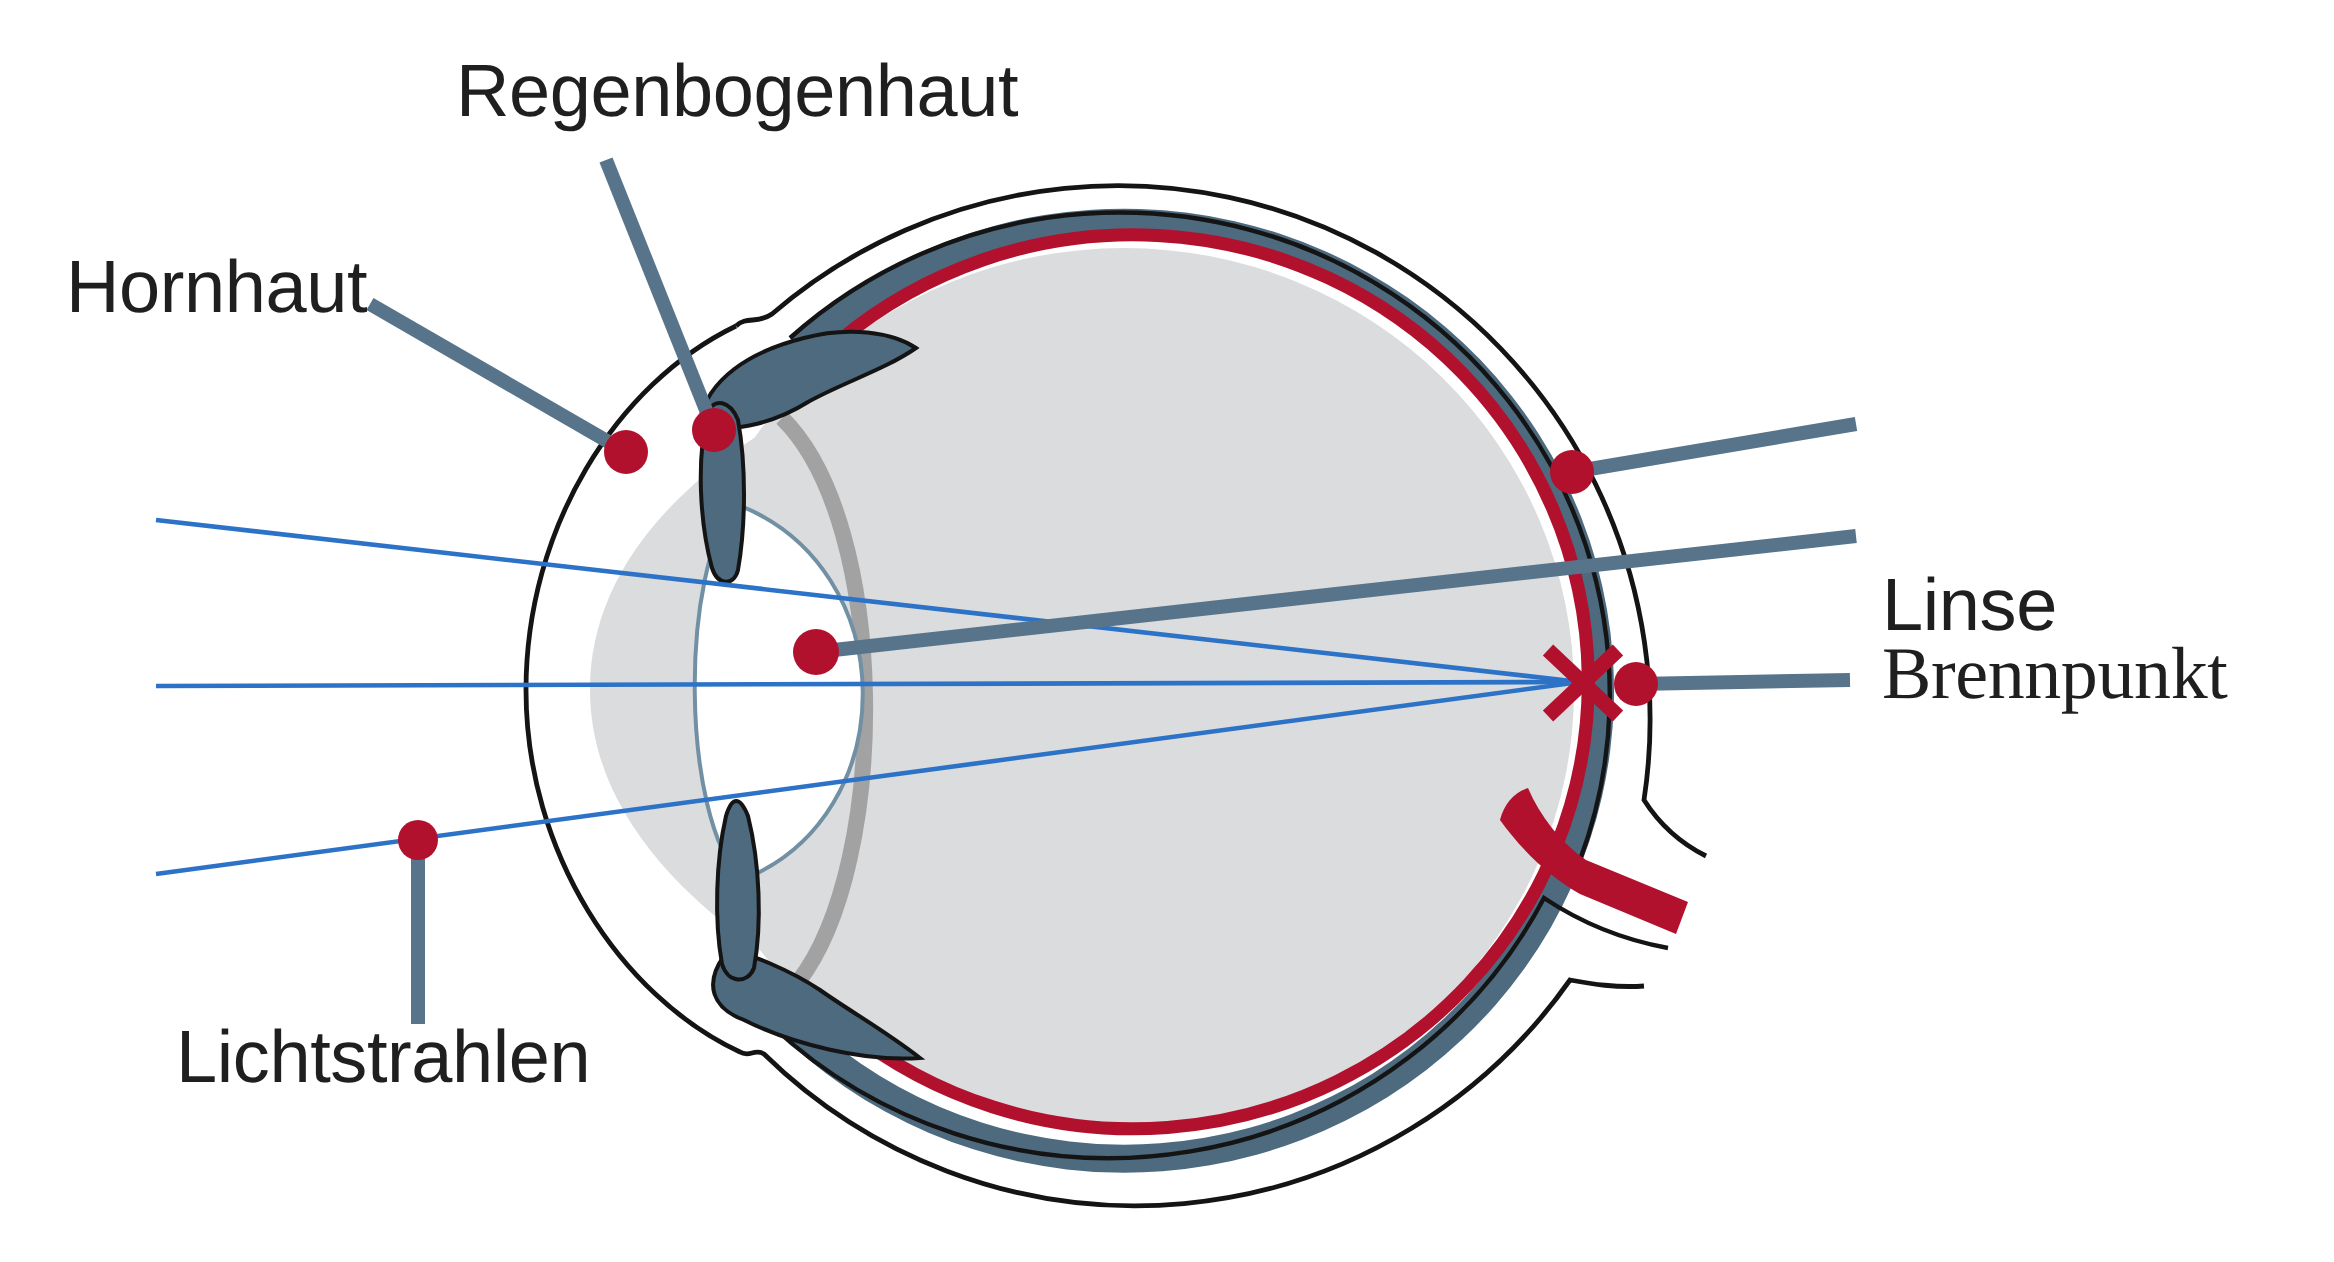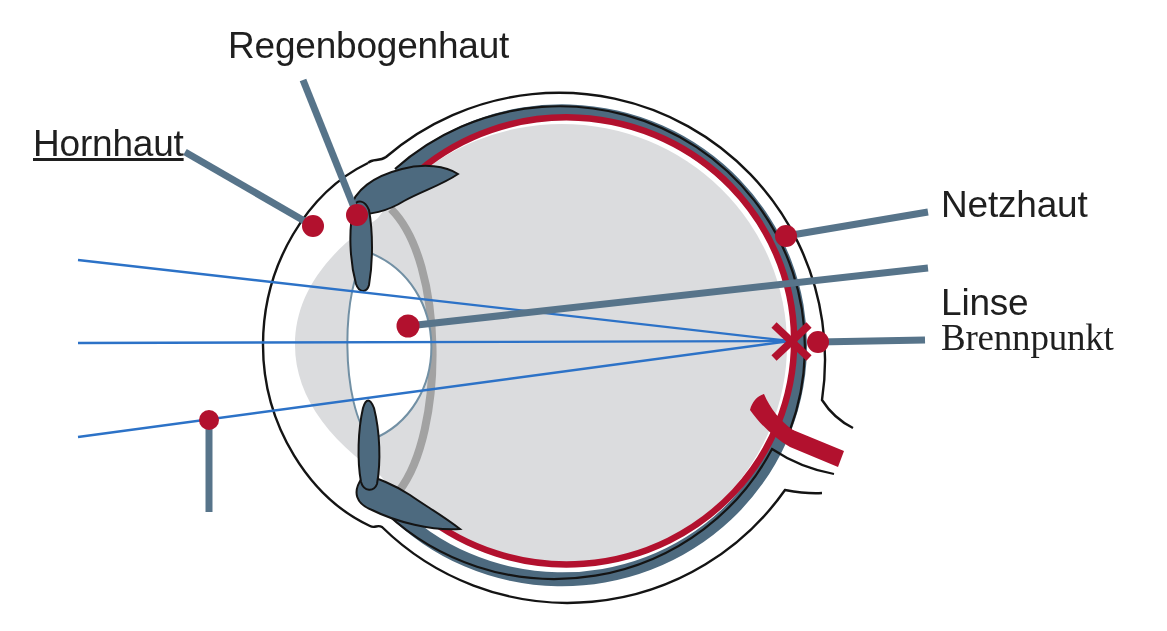--- a/index.html
+++ b/index.html
@@ -12,21 +12,21 @@
     position:relative; width:1167px; height:617px; overflow:hidden;
     background:var(--background);
     font-family:"Liberation Sans","DejaVu Sans",sans-serif;
   }
   .diagram-svg{position:absolute;left:0;top:0;}
   .lbl{
     position:absolute; font-size:37px; line-height:1; color:var(--text);
     white-space:nowrap; letter-spacing:-0.2px; user-select:none;
   }
   .lbl-regenbogenhaut{left:228px;top:27px;}
-  .lbl-hornhaut{left:33px;top:125px;text-decoration:underline;}
+  .lbl-hornhaut{left:33px;top:125px;}
   .lbl-netzhaut{left:941px;top:186px;}
   .lbl-linse{left:941px;top:245px;margin-top:39px;}
   .lbl-brennpunkt{left:941px;top:319px;font-family:Liberation Serif, serif;}
   .lbl-lichtstrahlen{left:88px;top:510px;}
 </style>
 </head>
 <body>
 
 <div class="canvas">
 
@@ -97,16 +97,16 @@
       <circle cx="357" cy="215" r="11"></circle>
       <circle cx="786" cy="236" r="11"></circle>
       <circle cx="408" cy="326" r="11.5"></circle>
       <circle cx="818" cy="342" r="11"></circle>
       <circle cx="209" cy="420" r="10"></circle>
     </g>
   </svg>
 
   <div class="lbl lbl-regenbogenhaut">Regenbogenhaut</div>
   <div class="lbl lbl-hornhaut">Hornhaut</div>
-  <div class="lbl lbl-netzhaut">Netzhaut</div>
   <div class="lbl lbl-linse">Linse</div>
   <div class="lbl lbl-brennpunkt">Brennpunkt</div>
+  <div class="lbl lbl-lichtstrahlen">Lichtstrahlen</div>
 </div>
 
 </body></html>

